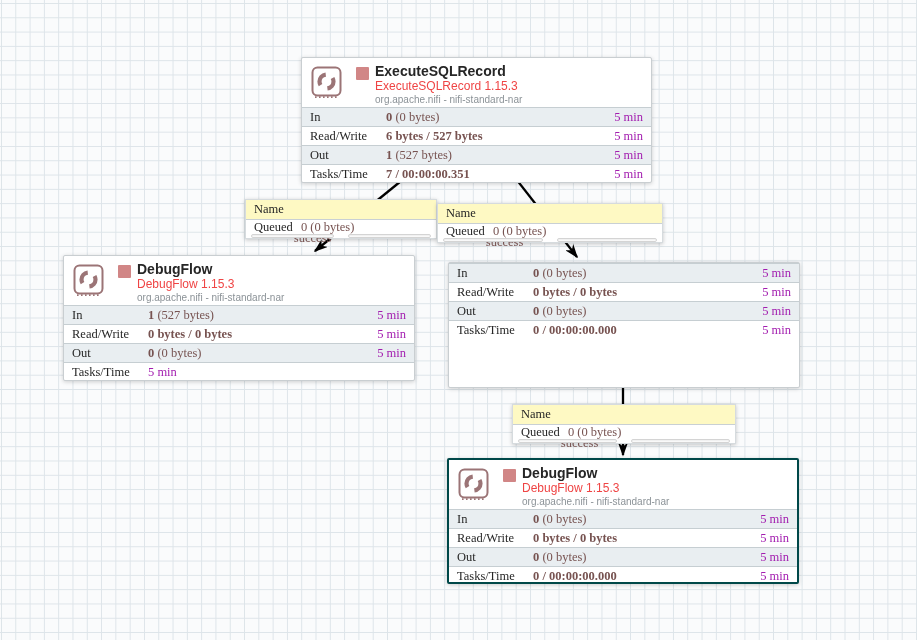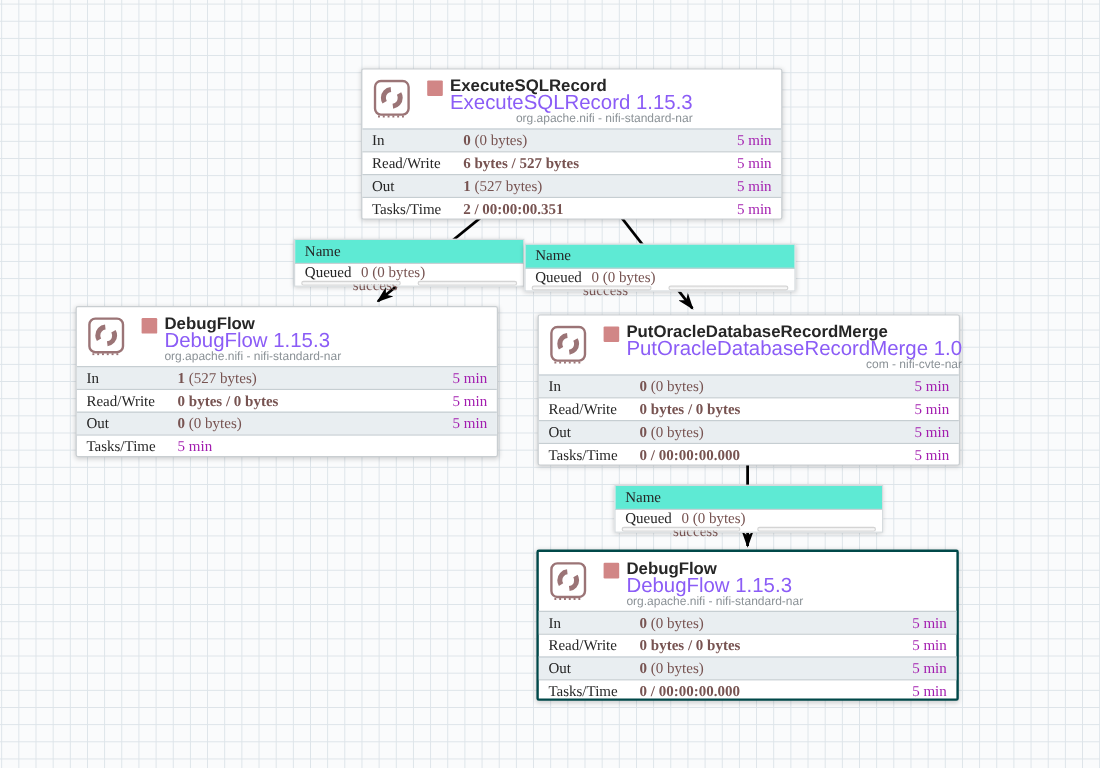--- a/index.html
+++ b/index.html
@@ -26,36 +26,36 @@
     width:352px;height:126px;background:#fff;
     border:1px solid #c9ced1;border-radius:2px;
     box-shadow:0 1px 4px rgba(0,0,0,.18);
   }
   .proc.selected{border:2px solid #004849;}
   .proc-header{position:relative;height:49px;}
   .proc-icon{position:absolute;left:9px;top:8px;width:32px;height:32px;}
   .status-square{position:absolute;left:54px;top:9px;width:13px;height:13px;border-radius:1px;}
   .proc-titles{position:absolute;left:73px;top:5px;white-space:nowrap;}
   .proc-title{font-size:14px;font-weight:bold;color:#262626;line-height:16px;}
-  .proc-type{font-size:17px;color:#8b5cf6;line-height:14px;}
+  .proc-type{font-size:12px;color:#ef4444;line-height:14px;}
   .proc-bundle{font-size:10px;color:#8b9297;line-height:13px;text-align:right;}
   .stats{font-family:Liberation Serif, serif;font-size:12.5px;}
   .stat-row{display:flex;height:18px;line-height:18px;border-top:1px solid #c6ced2;padding:0 8px;}
   .stat-row.odd{background:#e9eef1;}
   .stat-label{width:76px;color:#262626;}
   .stat-value{flex:1;color:#775351;white-space:nowrap;}
   .v-bold{font-weight:bold;}
   .stat-window{color:#a21caf;}
   
   .conn-label{
     position:absolute;z-index:3;box-sizing:border-box;background:#fff;
     border:1px solid #d6dbde;box-shadow:0 1px 4px rgba(0,0,0,.22);
     font-family:"Liberation Serif",serif;font-size:12.5px;height:40px;
   }
-  .conn-name-row{height:19px;line-height:19px;background:#5eead4;border-bottom:1px solid #c9d0d4;padding:0 8px;display:flex;gap:10px;white-space:nowrap;}
+  .conn-name-row{height:19px;line-height:19px;background:#fef9c3;border-bottom:1px solid #c9d0d4;padding:0 8px;display:flex;gap:10px;white-space:nowrap;}
   .conn-queued-row{position:relative;height:19px;line-height:15px;padding:0 8px;display:flex;gap:8px;white-space:nowrap;text-align:center;}
   .conn-key{color:#262626;}
   .conn-val{color:#775351;font-weight:normal;margin-top:29px;}
   .conn-val-rest{color:#775351;}
   .conn-bars{position:absolute;left:5px;right:5px;bottom:1px;height:4px;display:flex;gap:14px;}
   .conn-bar{flex:1;border:1px solid #d4d4d4;border-radius:2px;background:linear-gradient(#ededed,#fdfdfd);}
 </style>
 </head>
 <body>
 
@@ -97,21 +97,21 @@
         <span class="stat-value"><span class="v-bold">6 bytes / 527 bytes</span><span></span></span>
         <span class="stat-window">5 min</span>
       </div>
       <div class="stat-row odd">
         <span class="stat-label">Out</span>
         <span class="stat-value"><span class="v-bold">1</span><span> (527 bytes)</span></span>
         <span class="stat-window">5 min</span>
       </div>
       <div class="stat-row">
         <span class="stat-label">Tasks/Time</span>
-        <span class="stat-value"><span class="v-bold">2 / 00:00:00.351</span><span></span></span>
+        <span class="stat-value"><span class="v-bold">7 / 00:00:00.351</span><span></span></span>
         <span class="stat-window">5 min</span>
       </div>
     </div>
   </div>
 
   <div class="proc" style="left:63px;top:255px;">
     <div class="proc-header">
       <svg class="proc-icon" viewBox="0 0 32 32">
         <rect x="1.5" y="1.5" width="28" height="28" rx="5" fill="#fff" stroke="#9b7476" stroke-width="2"></rect>
         <circle cx="15.5" cy="15.5" r="7" fill="none" stroke="#9b7476" stroke-width="4.2" stroke-dasharray="14 8" stroke-dashoffset="4"></circle>
@@ -141,33 +141,20 @@
         <span class="stat-window">5 min</span>
       </div>
       <div class="stat-row">
         <span class="stat-label">Tasks/Time</span>
         <span class="stat-window">5 min</span>
       </div>
     </div>
   </div>
 
   <div class="proc" style="left:448px;top:262px;">
-    <div class="proc-header">
-      <svg class="proc-icon" viewBox="0 0 32 32">
-        <rect x="1.5" y="1.5" width="28" height="28" rx="5" fill="#fff" stroke="#9b7476" stroke-width="2"></rect>
-        <circle cx="15.5" cy="15.5" r="7" fill="none" stroke="#9b7476" stroke-width="4.2" stroke-dasharray="14 8" stroke-dashoffset="4"></circle>
-        <line x1="4" y1="31.3" x2="28" y2="31.3" stroke="#9b7476" stroke-width="2" stroke-dasharray="1.6 2.4"></line>
-      </svg>
-      <div class="status-square" style="background:#d18686"></div>
-      <div class="proc-titles">
-        <div class="proc-title">PutOracleDatabaseRecordMerge</div>
-        <div class="proc-type">PutOracleDatabaseRecordMerge 1.0</div>
-        <div class="proc-bundle">com - nifi-cvte-nar</div>
-      </div>
-    </div>
     <div class="stats">
       <div class="stat-row odd">
         <span class="stat-label">In</span>
         <span class="stat-value"><span class="v-bold">0</span><span> (0 bytes)</span></span>
         <span class="stat-window">5 min</span>
       </div>
       <div class="stat-row">
         <span class="stat-label">Read/Write</span>
         <span class="stat-value"><span class="v-bold">0 bytes / 0 bytes</span><span></span></span>
         <span class="stat-window">5 min</span>

